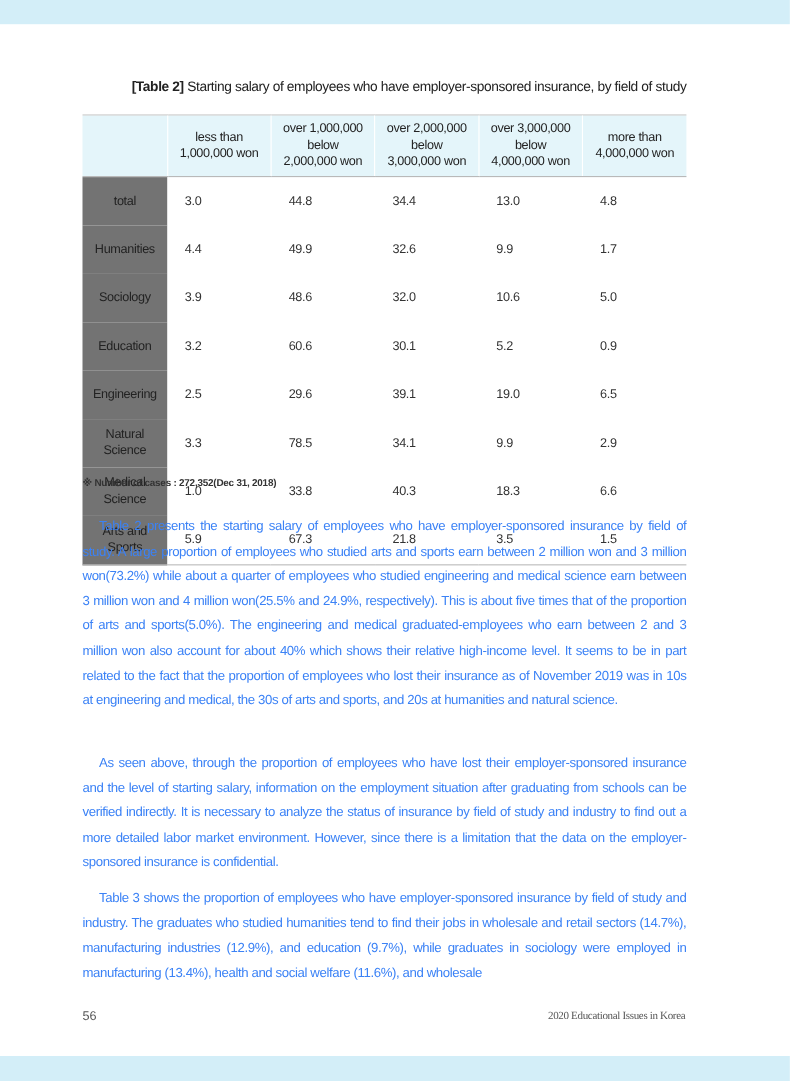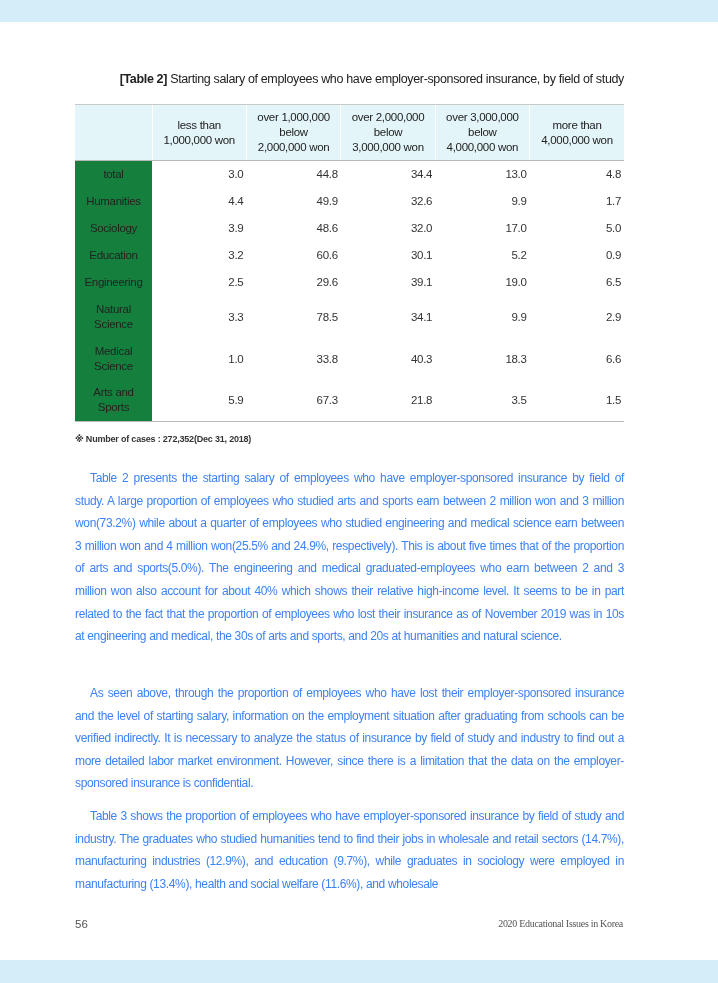--- a/index.html
+++ b/index.html
@@ -24,24 +24,24 @@
   }
   table.data thead th {
     background: #e4f5fa; color: #222; font-weight: normal;
     height: 55px; padding: 0 2px; line-height: 15px;
     border-top: 1px solid #c9c9c9; border-bottom: 1px solid #b9b9b9;
     border-left: 1px solid #ffffff;
     text-align: center; vertical-align: middle;
   }
   table.data thead th:first-child { border-left: none; }
   table.data tbody td {
-    text-align: right; vertical-align: middle; color: #333; padding: 3px;
+    text-align: left; vertical-align: middle; color: #333; padding: 16px;
   }
   table.data tbody th {
-    background: #15803d; font-weight: normal; color: #222;
+    background: #737373; font-weight: normal; color: #222;
     text-align: center; vertical-align: middle; line-height: 15px; padding: 0 2px;
   }
   table.data tbody tr.single { height: 27px; }
   table.data tbody tr.double { height: 42px; margin-top: 40px; }
   table.data tbody tr:last-child th, table.data tbody tr:last-child td { border-bottom: 1px solid #b9b9b9; }
   col.c0 { width: 77px; } col.cn { width: 94.4px; }
 
   .note {
     position: absolute; left: 75px; top: 434px; font-size: 9px; font-weight: bold; color: #333; letter-spacing: -0.2px;
   }
@@ -102,21 +102,21 @@
       <td>49.9</td>
       <td>32.6</td>
       <td>9.9</td>
       <td>1.7</td>
     </tr>
     <tr class="single">
       <th>Sociology</th>
       <td>3.9</td>
       <td>48.6</td>
       <td>32.0</td>
-      <td>17.0</td>
+      <td>10.6</td>
       <td>5.0</td>
     </tr>
     <tr class="single">
       <th>Education</th>
       <td>3.2</td>
       <td>60.6</td>
       <td>30.1</td>
       <td>5.2</td>
       <td>0.9</td>
     </tr>

